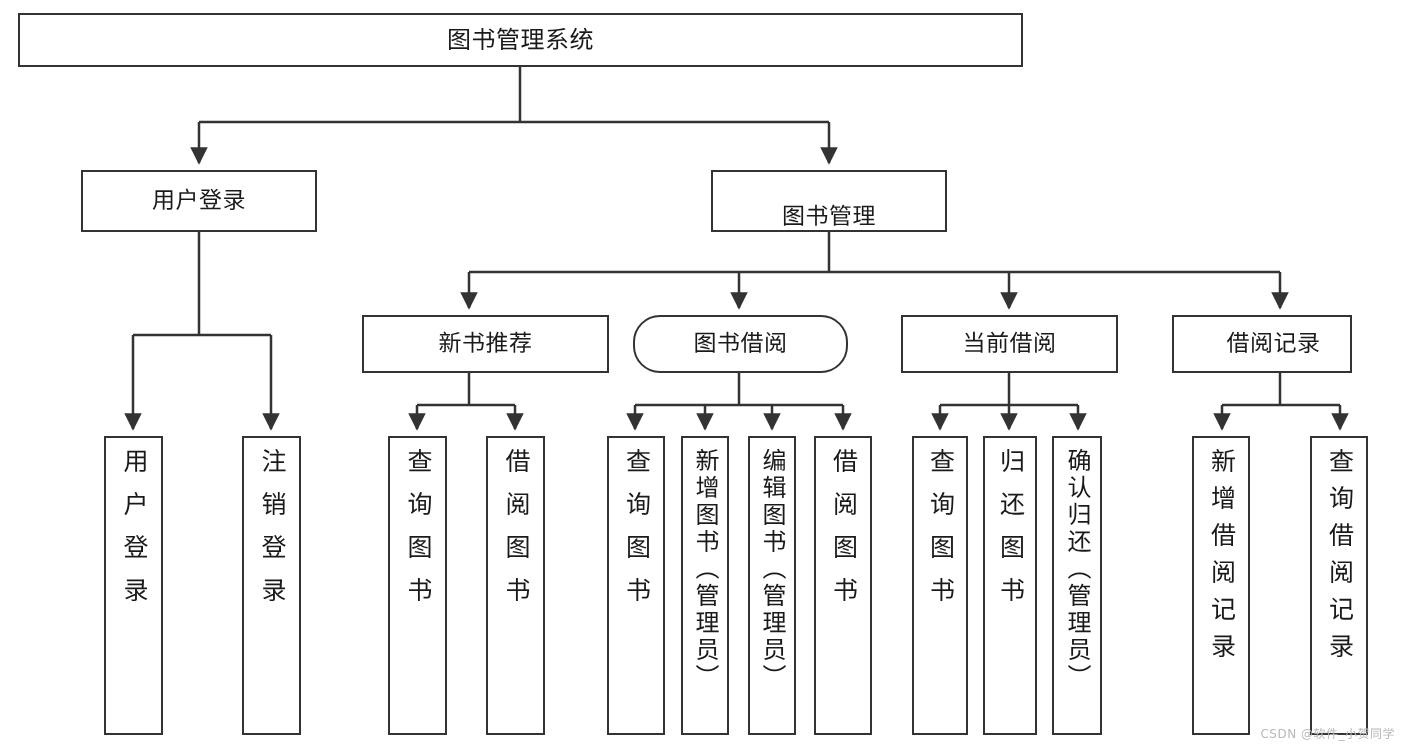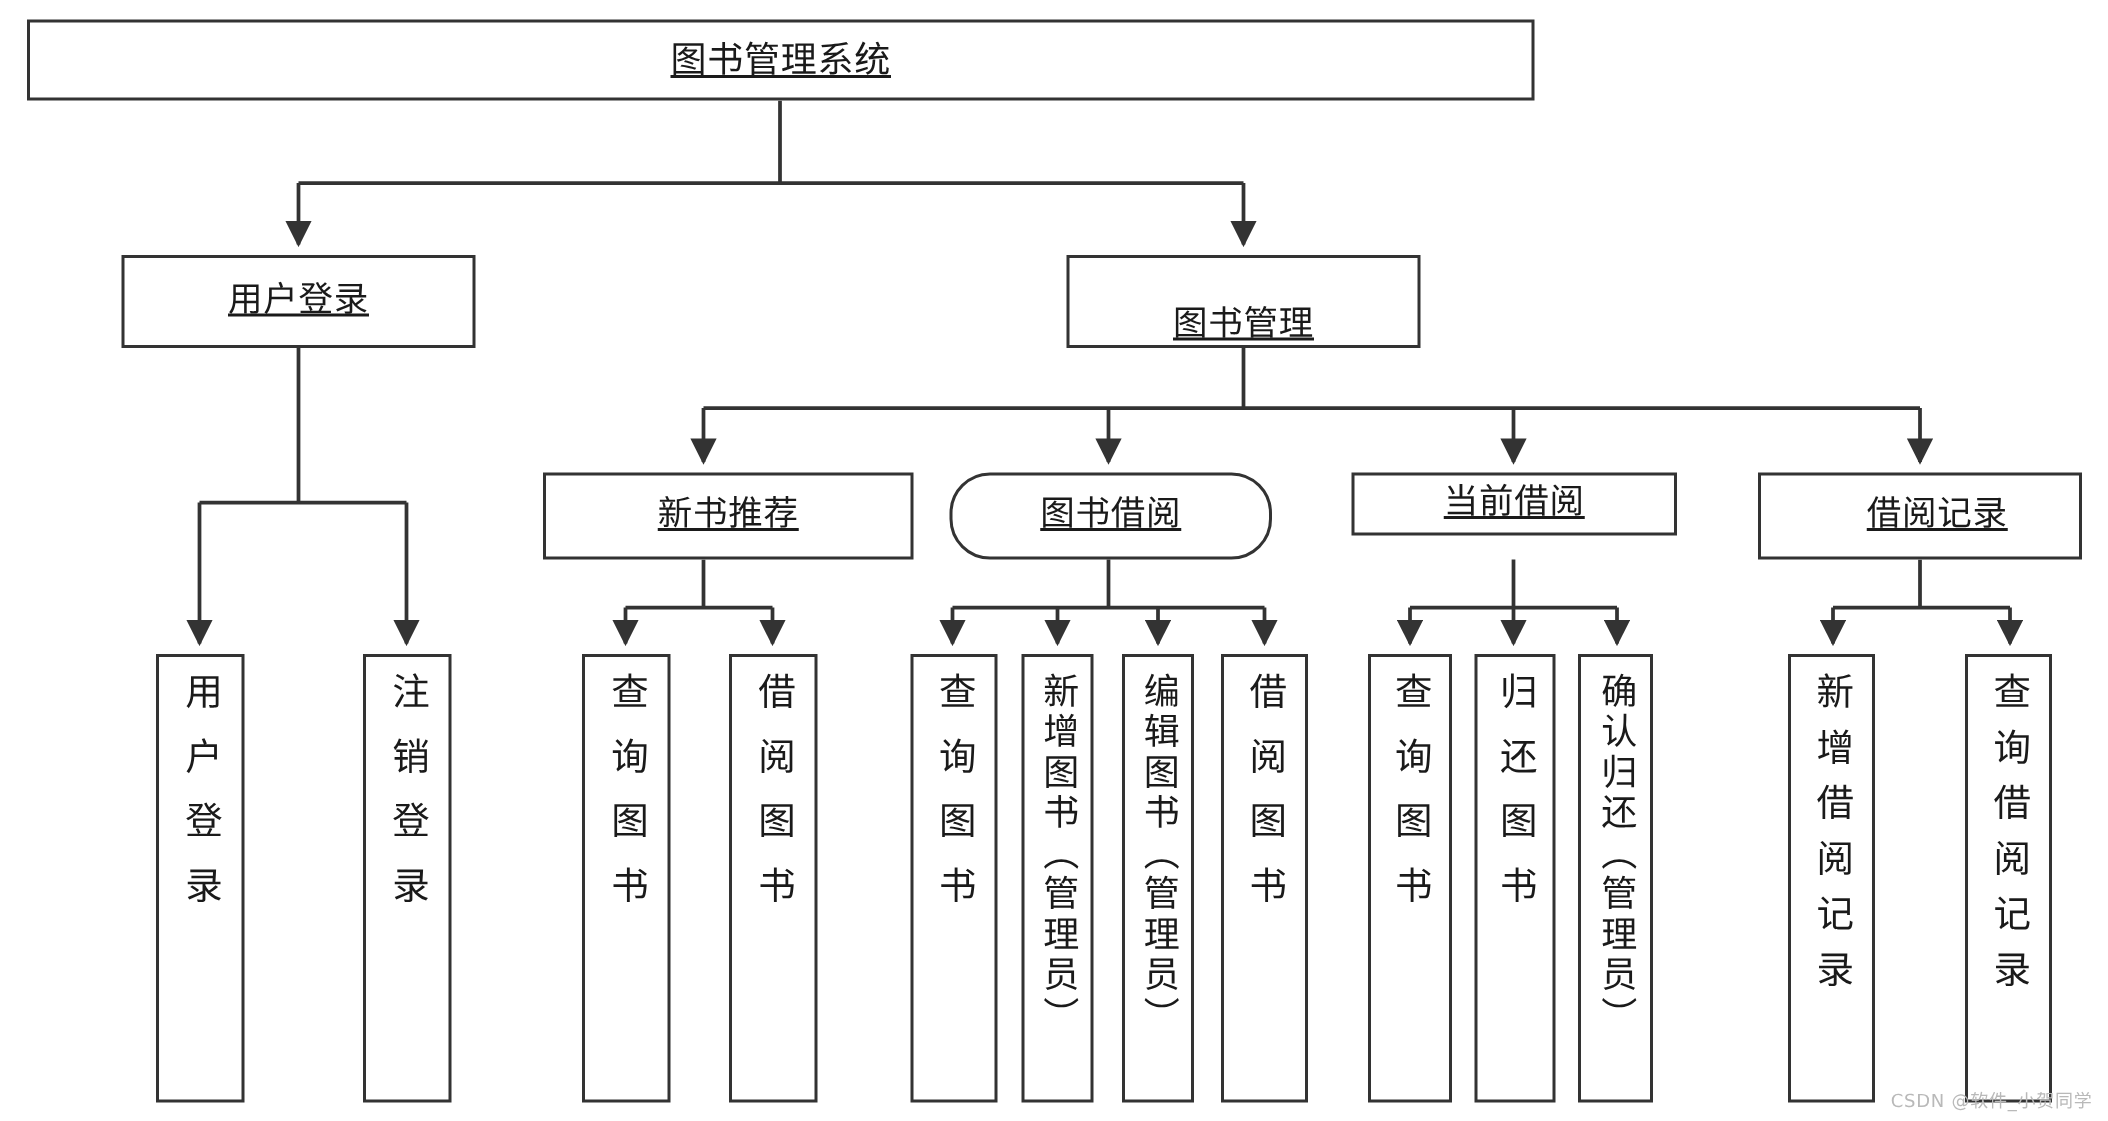--- a/index.html
+++ b/index.html
@@ -39,21 +39,20 @@
   .node-label {
     display: block;
     text-align: center;
     line-height: 1.18;
     white-space: nowrap;
   }
   
   .node.horiz .node-label {
     font-size: 23px;
     letter-spacing: 0.5px;
-    text-decoration: underline;
   }
   .node.root .node-label {
     font-size: 24px;
   }
   
   .node.vert {
     align-items: flex-start;
     justify-content: center;
     padding-top: 6px;
   }
@@ -152,24 +151,24 @@
   <div class="node horiz" style="left:711px; top:170px; width:236px; height:62px;align-items:flex-end;">
     <span class="node-label">图书管理</span>
   </div>
 
   <div class="node horiz" style="left:362px; top:315px; width:247px; height:58px;">
     <span class="node-label">新书推荐</span>
   </div>
   <div class="node horiz" style="left:633px; top:315px; width:215px; height:58px;border-radius:27px;">
     <span class="node-label">图书借阅</span>
   </div>
-  <div class="node horiz" style="left:901px; top:315px; width:217px; height:42px;">
+  <div class="node horiz" style="left:901px; top:315px; width:217px; height:58px;">
     <span class="node-label">当前借阅</span>
   </div>
-  <div class="node horiz" style="left:1172px; top:315px; width:216px; height:58px;padding-left:23px;">
+  <div class="node horiz" style="left:1172px; top:315px; width:180px; height:58px;padding-left:23px;">
     <span class="node-label">借阅记录</span>
   </div>
 
   <div class="node vert short-text" style="left:104px; top:436px; width:59px; height:299px;">
     <span class="node-label">用户登录</span>
   </div>
   <div class="node vert short-text" style="left:242px; top:436px; width:59px; height:299px;">
     <span class="node-label">注销登录</span>
   </div>
 

